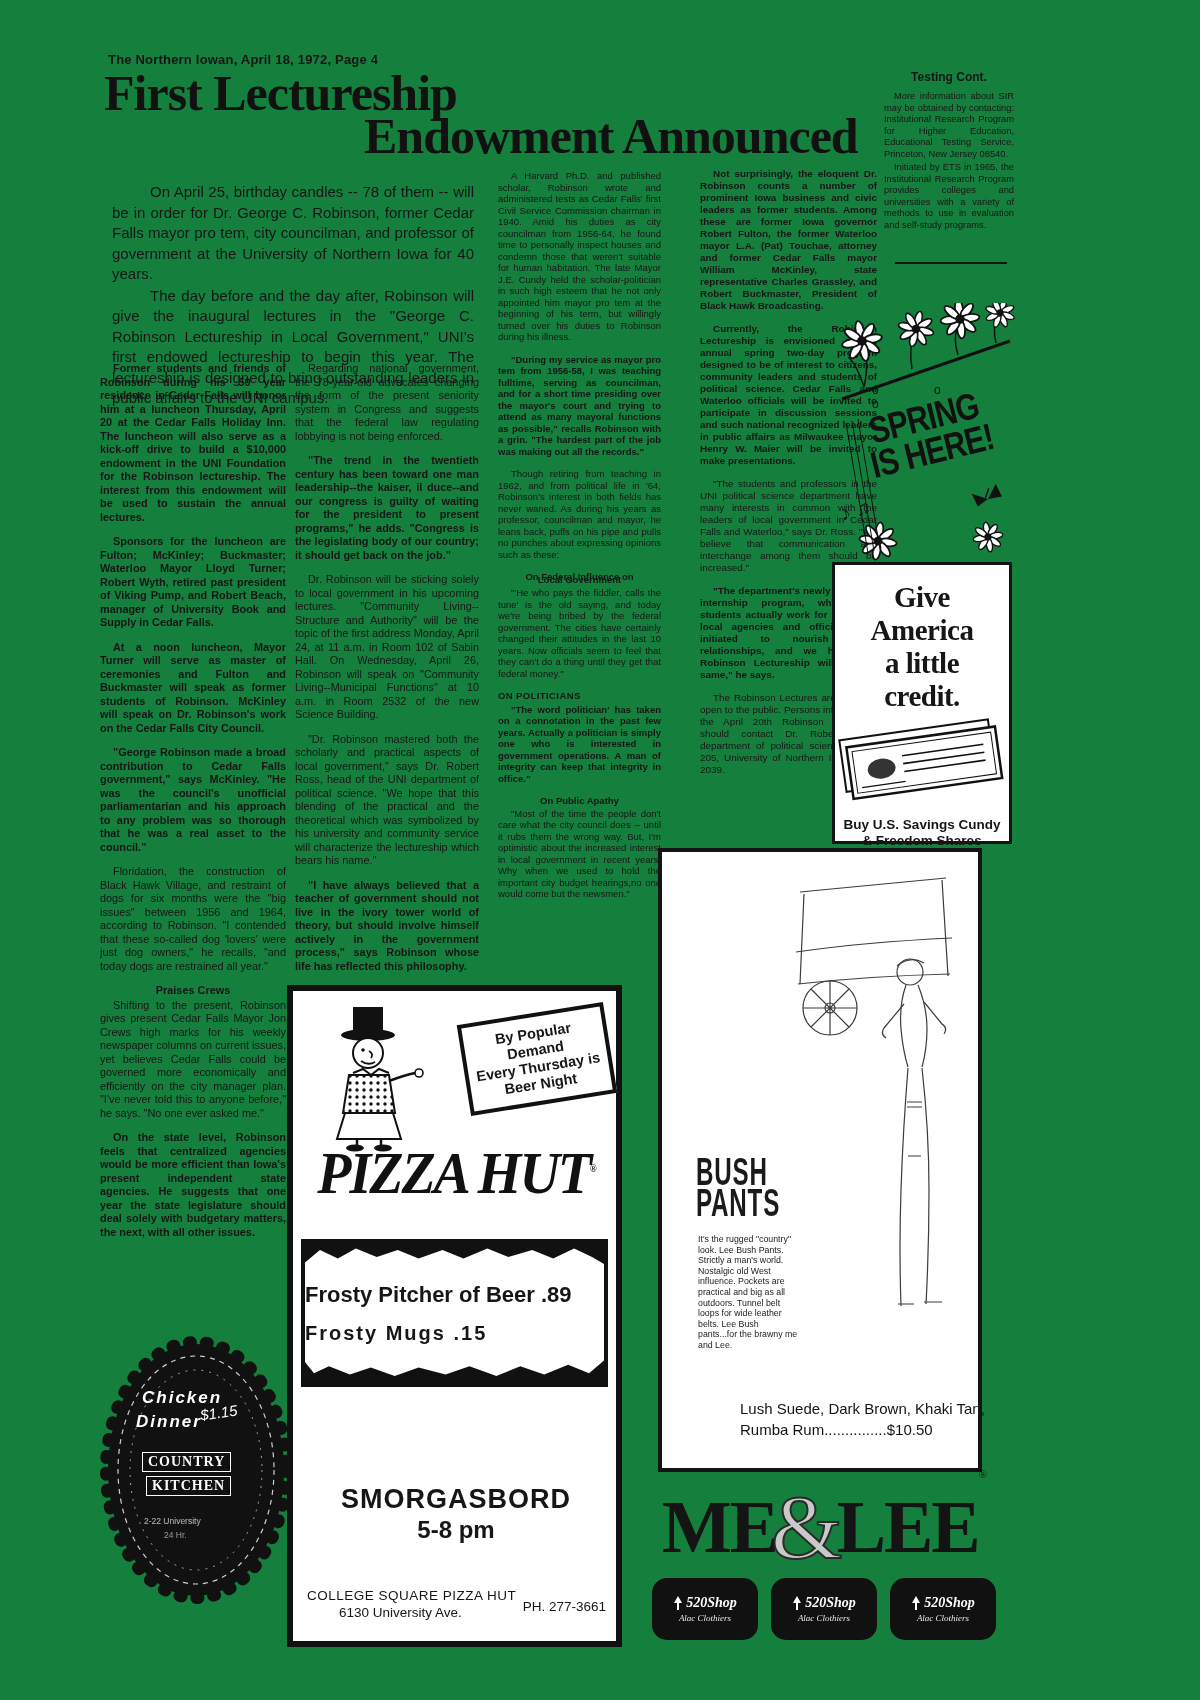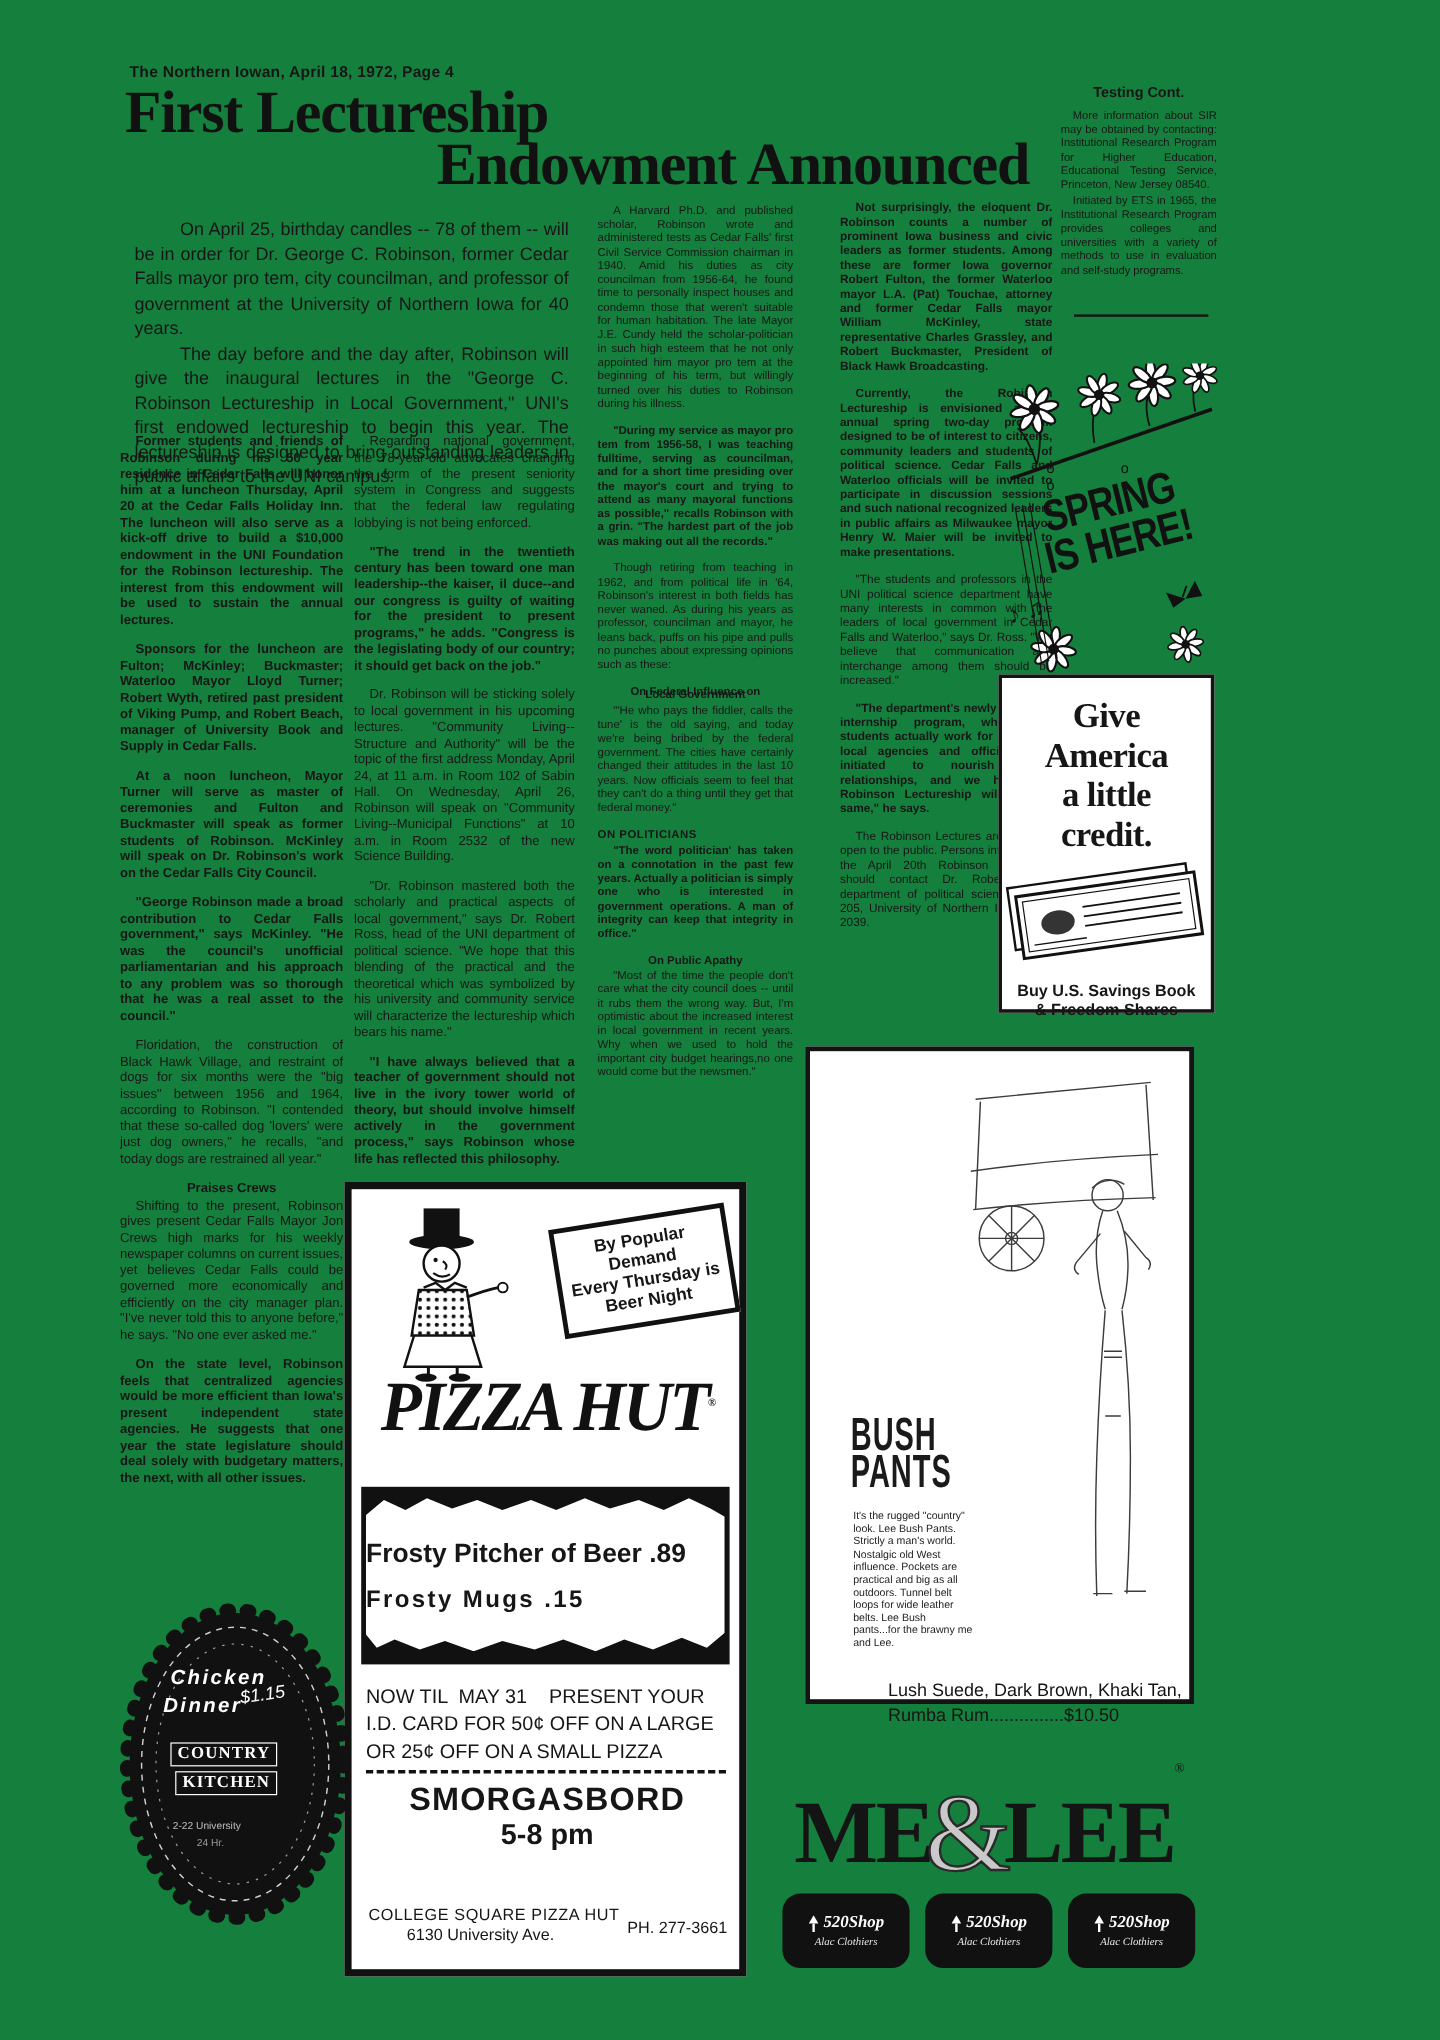--- a/index.html
+++ b/index.html
@@ -35,21 +35,21 @@
      font-weight:bold;text-align:center;line-height:34px;font-size:37px;letter-spacing:-1px;color:#111;}
   .spring-sign .sq{display:inline-block;transform:scaleX(.82);}
   .spring-dots{position:absolute;left:34px;top:80px;letter-spacing:26px;font-size:12px;color:#111;}
   .spring-notes{position:absolute;left:2px;top:196px;font-size:20px;transform:rotate(-16deg);}
   
   .bonds{left:832px;top:562px;width:180px;height:282px;border:3px solid #141414;background:#fff;}
   .bonds-head{font-family:"Liberation Serif",serif;font-weight:700;font-size:29px;line-height:33px;
       text-align:center;margin-top:16px;letter-spacing:-.5px;}
   .bonds-foot{font-weight:bold;font-size:13.5px;line-height:16px;text-align:center;margin-top:4px;}
   
-  .bush{left:658px;top:872px;width:324px;height:548px;border:4px solid #141414;background:#fff;margin-left:13px;}
+  .bush{left:658px;top:848px;width:324px;height:624px;border:4px solid #141414;background:#fff;}
   .bush-art{position:absolute;right:2px;top:4px;}
   .bush-title{position:absolute;left:34px;top:300px;font-weight:bold;color:#1a1a1a;}
   .bush-title div{font-size:31px;line-height:31px;transform:scale(.78,1.25);transform-origin:left top;letter-spacing:1px;}
   .bush-body{position:absolute;left:36px;top:382px;width:102px;font-size:8.8px;line-height:10.6px;color:#222;}
   .bush-price{left:740px;top:1398px;width:260px;font-size:15px;line-height:21px;color:#141414;}
   
   .melee{left:652px;top:1468px;width:345px;text-align:center;font-family:"Liberation Serif",serif;
          font-weight:900;color:#141414;white-space:nowrap;}
   .melee .big{font-size:74px;letter-spacing:-2px;}
   .melee .amp{font-size:92px;font-weight:400;color:#c9c9c9;-webkit-text-stroke:2px #2a2a2a;
@@ -216,21 +216,21 @@
       <g transform="rotate(-8 87 48)">
         <rect x="8" y="16" width="150" height="52" fill="#fff" stroke="#111" stroke-width="2"></rect>
         <rect x="14" y="24" width="150" height="52" fill="#fff" stroke="#111" stroke-width="2.5"></rect>
         <rect x="19" y="29" width="140" height="42" fill="none" stroke="#111" stroke-width="1"></rect>
         <ellipse cx="46" cy="50" rx="14" ry="10" fill="#111" opacity=".85"></ellipse>
         <path d="M68 40 h82 M68 48 h82 M68 56 h82" stroke="#111" stroke-width="1.6"></path>
         <path d="M24 66 h44" stroke="#111" stroke-width="1.2"></path>
       </g>
     </svg>
     <div class="bonds-foot">
-      <span>Buy U.S. Savings Book</span><br>
+      <span>Buy U.S. Savings Cundy</span><br>
       <span>&amp; Freedom Shares</span>
     </div>
   </div>
 
   <div class="abs bush">
     <svg class="bush-art" width="190" height="500" viewBox="0 0 190 500">
       <g fill="none" stroke="#3c3c3c" stroke-width="1.2">
         <path d="M14 36 L160 22 M18 38 L14 128 M156 24 L162 120"></path>
         <path d="M10 96 q70 -10 156 -14"></path>
         <path d="M12 128 q72 -8 152 -10"></path>
@@ -323,25 +323,20 @@
       <div>Every Thursday is</div>
       <div>Beer Night</div>
     </div>
     <div class="ph-logo"><span>PIZZA HUT</span><sup>®</sup></div>
     <div class="torn">
       <div class="torn-in">
         <div class="offer1">Frosty Pitcher of Beer  .89</div>
         <div class="offer2">Frosty  Mugs  .15</div>
       </div>
     </div>
-    <div class="promo">
-      <p>NOW TIL  MAY 31    PRESENT YOUR</p>
-      <p>I.D. CARD FOR 50¢ OFF ON A LARGE</p>
-      <p>OR 25¢ OFF ON A SMALL PIZZA</p>
-    </div>
     <div class="monday">
       <div class="m2">SMORGASBORD</div>
       <div class="m3">5-8 pm</div>
     </div>
     <div class="ph-addr">
       <div class="a1">COLLEGE SQUARE PIZZA HUT</div>
       <div class="a2">6130 University Ave.</div>
     </div>
     <div class="ph-phone">PH. 277-3661</div>
   </div>

